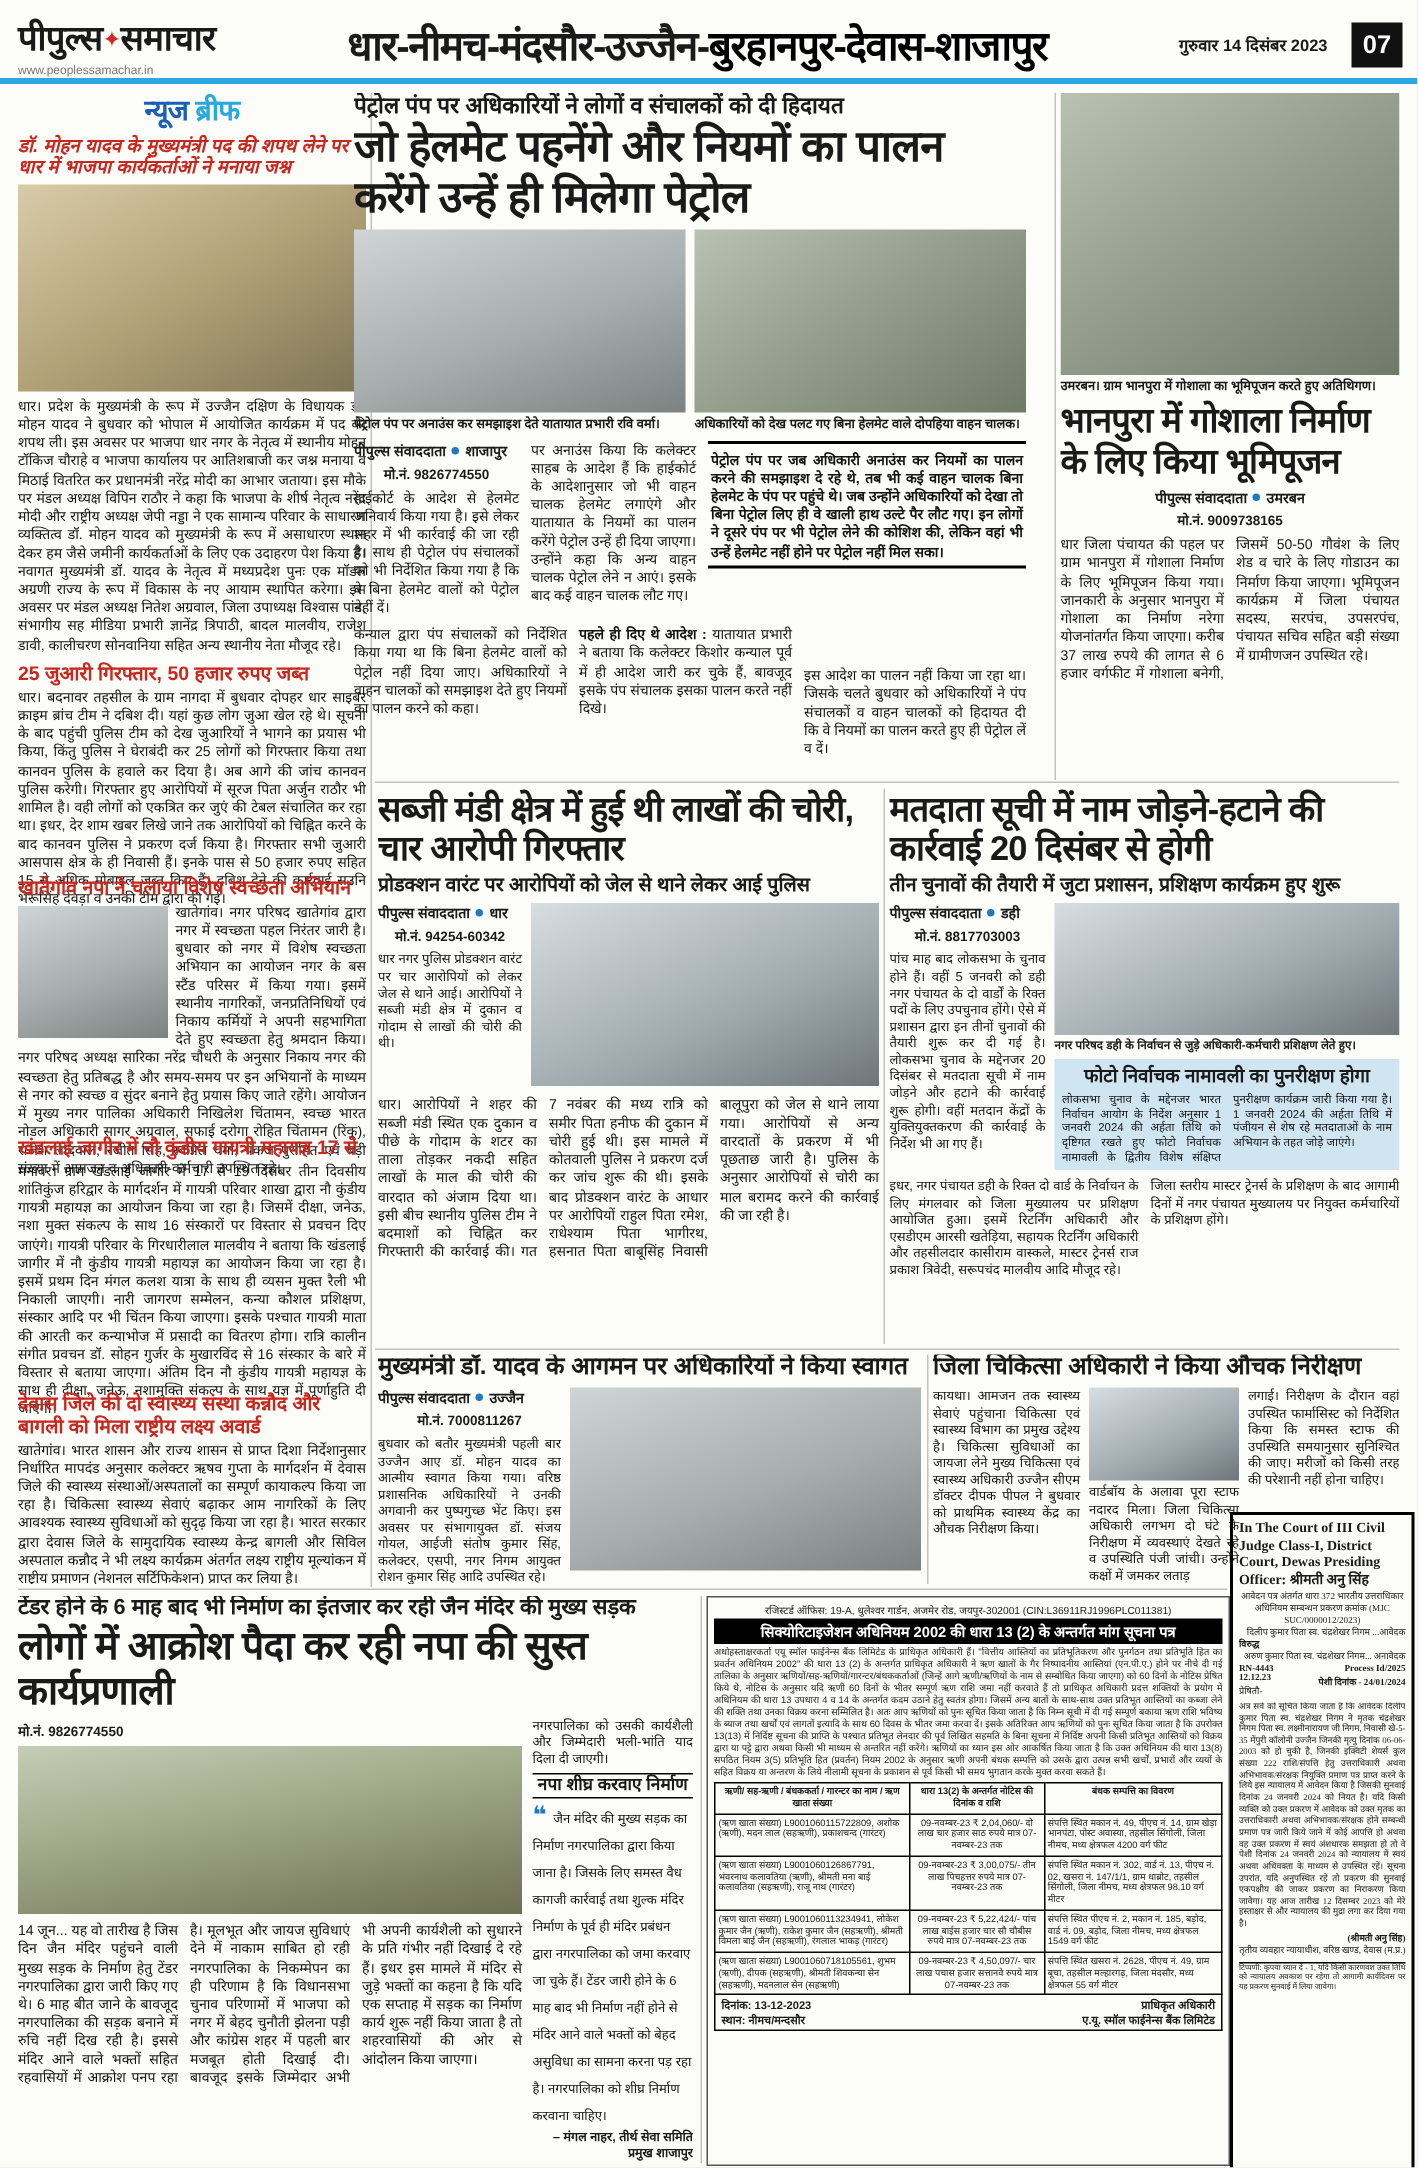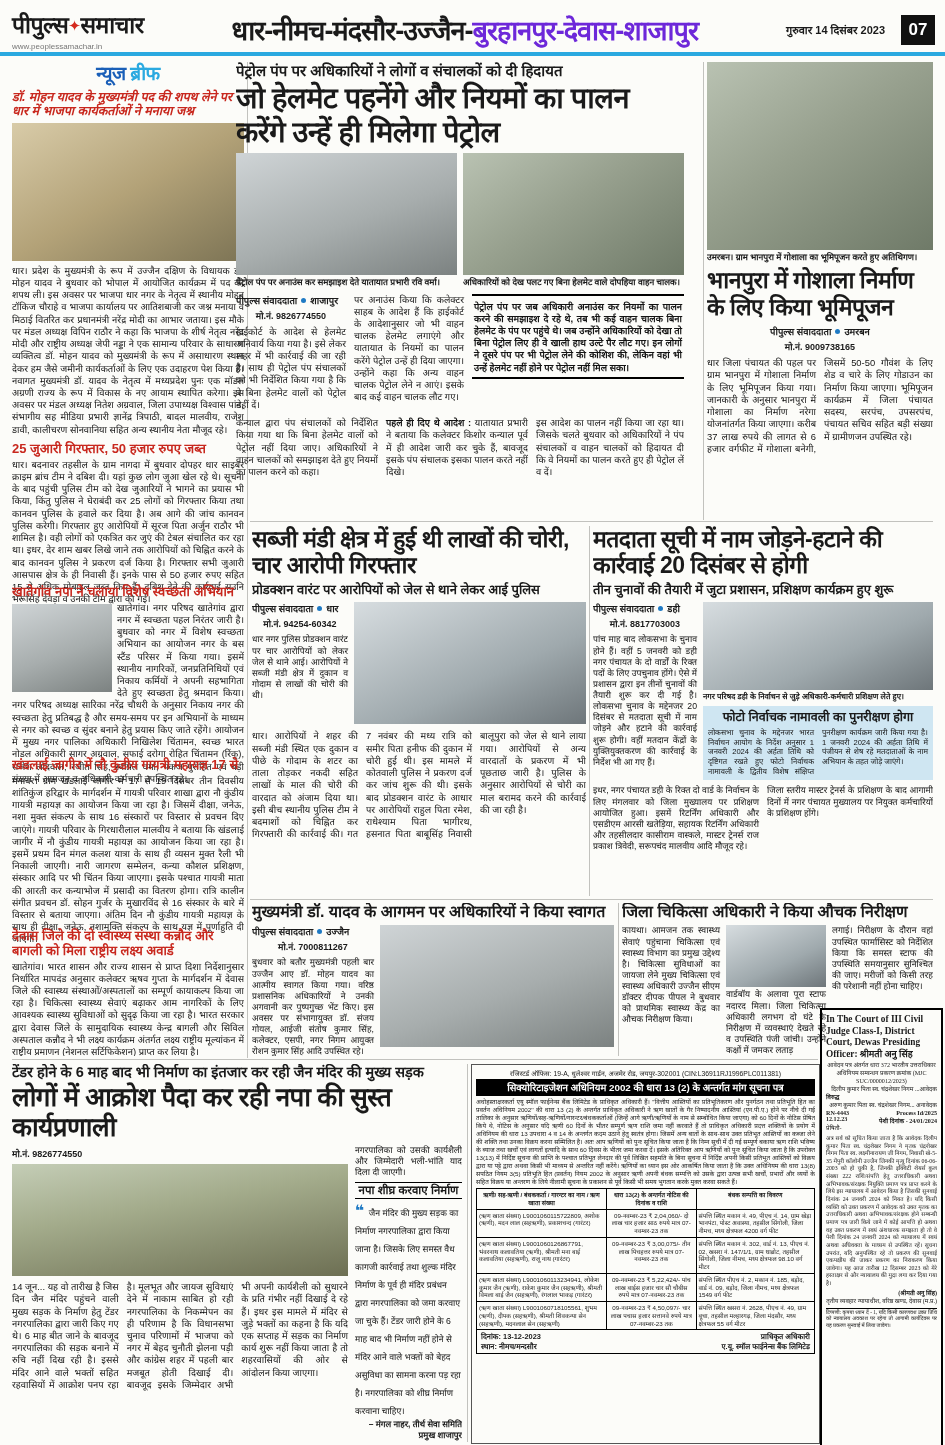--- a/index.html
+++ b/index.html
@@ -6,21 +6,21 @@
   .page{position:relative;width:945px;height:1445px;margin:0 auto;background:#fcfcf9;overflow:hidden;
         font-family:"Liberation Sans","DejaVu Sans",sans-serif;color:#1a1a1a;}
   .abs{position:absolute;overflow:hidden;}
   .div{position:absolute;background:#c2c2be;}
   
   .mast{display:flex;align-items:center;gap:10px;padding:8px 10px 4px 12px;}
   .logo{font-weight:bold;font-size:23px;letter-spacing:-0.5px;white-space:nowrap;}
   .logo .mark{color:#d42a1e;font-size:15px;vertical-align:2px;}
   .logo-url{font-size:8px;color:#777;margin-top:2px;}
   .regions{flex:1;text-align:center;font-weight:bold;font-size:27px;letter-spacing:-1px;white-space:nowrap;}
-  .regions .red{color:#6d28d9;}
+  .regions .red{color:#000000;}
   .mast-date{font-weight:bold;font-size:11px;white-space:nowrap;margin-right:6px;}
   .pageno{background:#111;color:#fff;font-weight:bold;font-size:17px;width:34px;height:30px;
           display:flex;align-items:center;justify-content:center;}
   .blueline{position:absolute;left:0;top:52px;width:945px;height:4px;background:#2aa9e0;}
   
   .red-h{color:#c8281e;font-weight:bold;line-height:1.15;}
   .kicker{font-weight:bold;font-size:15px;line-height:1.2;}
   .hl-xl{font-weight:bold;font-size:29px;line-height:1.16;letter-spacing:-0.5px;}
   .hl-lg{font-weight:bold;font-size:23px;line-height:1.15;letter-spacing:-0.5px;}
   .hl-md{font-weight:bold;font-size:16px;line-height:1.15;}
@@ -157,21 +157,21 @@
         <div class="boxed">
           <div class="body" style="font-weight:bold;max-height:88px;margin-top:2px;">पेट्रोल पंप पर जब अधिकारी अनाउंस कर नियमों का पालन करने की समझाइश दे रहे थे, तब भी कई वाहन चालक बिना हेलमेट के पंप पर पहुंचे थे। जब उन्होंने अधिकारियों को देखा तो बिना पेट्रोल लिए ही वे खाली हाथ उल्टे पैर लौट गए। इन लोगों ने दूसरे पंप पर भी पेट्रोल लेने की कोशिश की, लेकिन वहां भी उन्हें हेलमेट नहीं होने पर पेट्रोल नहीं मिल सका।</div>
         </div>
       </div>
     </div>
     <div style="display:flex;gap:8px;margin-top:6px;">
       <div class="body" style="width:142px;max-height:86px;">कन्याल द्वारा पंप संचालकों को निर्देशित किया गया था कि बिना हेलमेट वालों को पेट्रोल नहीं दिया जाए। अधिकारियों ने वाहन चालकों को समझाइश देते हुए नियमों का पालन करने को कहा।</div>
       <div style="width:142px;">
         <div class="body" style="max-height:86px;"><b>पहले ही दिए थे आदेश :</b> <span>यातायात प्रभारी ने बताया कि कलेक्टर किशोर कन्याल पूर्व में ही आदेश जारी कर चुके हैं, बावजूद इसके पंप संचालक इसका पालन करते नहीं दिखे।</span></div>
       </div>
-      <div class="body" style="flex:1;max-height:86px;">इस आदेश का पालन नहीं किया जा रहा था। जिसके चलते बुधवार को अधिकारियों ने पंप संचालकों व वाहन चालकों को हिदायत दी कि वे नियमों का पालन करते हुए ही पेट्रोल लें व दें।</div>
+      <div class="body" style="flex:1;max-height:86px;margin-top:27px;">इस आदेश का पालन नहीं किया जा रहा था। जिसके चलते बुधवार को अधिकारियों ने पंप संचालकों व वाहन चालकों को हिदायत दी कि वे नियमों का पालन करते हुए ही पेट्रोल लें व दें।</div>
     </div>
   </div>
 
   <div class="abs" style="left:707px;top:62px;width:226px;height:458px;">
     <div class="photo" style="width:226px;height:188px;"></div>
     <div class="caption">उमरबन। ग्राम भानपुरा में गोशाला का भूमिपूजन करते हुए अतिथिगण।</div>
     <div class="hl-lg" style="margin-top:5px;">भानपुरा में गोशाला निर्माण के लिए किया भूमिपूजन</div>
     <div style="display:flex;justify-content:center;margin-top:5px;">
       <div class="byline">
         <span>पीपुल्स संवाददाता</span>

